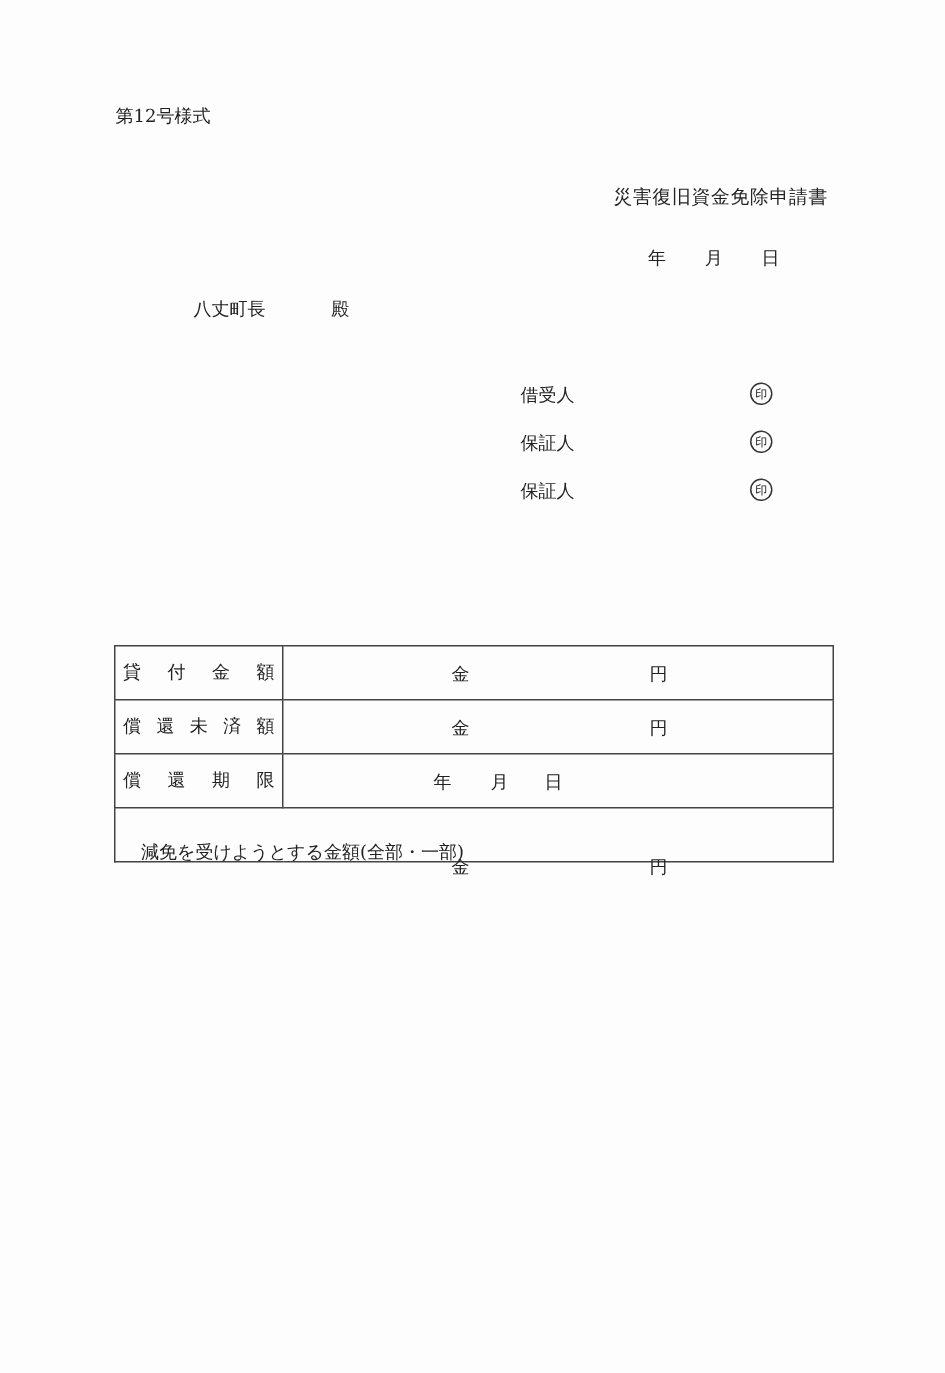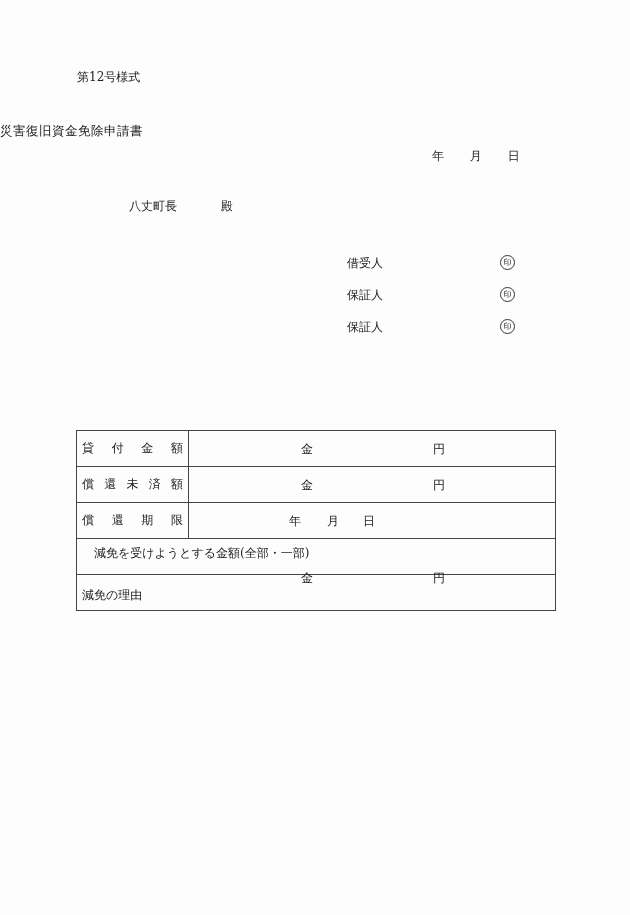--- a/index.html
+++ b/index.html
@@ -1,41 +1,41 @@
 <!DOCTYPE html>
 <html><head>
 <meta charset="utf-8">
 <style>
   html, body { margin:0; padding:0; }
   body { width:630px; height:915px; background:#fdfdfd; position:relative; overflow:hidden;
          font-family:"DejaVu Serif","Liberation Serif",serif; color:#222; font-size:12px; }
   .abs { position:absolute; white-space:nowrap; }
   .form-no { left:77px; top:69px; }
-  .title { left:0; width:552px; top:123px; text-align:left; font-size:12.5px; letter-spacing:0.5px; }
-  .date { left:432px; top:148px; }
+  .title { left:0; width:552px; top:123px; text-align:right; font-size:12.5px; letter-spacing:0.5px; }
+  .date { left:432px; top:164px; }
   .date span { display:inline-block; }
   .addressee { left:101px; top:198px;margin-left:28px; }
   .addressee .dono { margin-left:40px; }
   .party { left:347px; }
   .seal { position:absolute; left:500px; width:13px; height:13px; border:1px solid #333; border-radius:50%;
           font-size:8px; line-height:13px; text-align:center; }
   .body-text { left:77px; top:374px; line-height:20px; white-space:normal; width:480px; }
   .body-text .p1 { text-indent:12px; display:block; }
   table.form { position:absolute; left:76px; top:430px; width:480px; border-collapse:collapse; }
   table.form td { border:1px solid #444; padding:0; height:35px; vertical-align:middle; }
   td.label { width:111px; }
   td.label span { display:flex; justify-content:space-between; padding:0 5px; }
   td.value { position:relative; }
   .kin { position:absolute; left:112px; top:10px; }
   .en { position:absolute; left:244px; top:10px; }
   .d-y { position:absolute; left:100px; top:10px; }
   .d-m { position:absolute; left:138px; top:10px; }
   .d-d { position:absolute; left:174px; top:10px; }
   td.exempt { height:56px; position:relative; }
-  .exempt-label { position:absolute; left:17px; top:6px; }
+  .exempt-label { position:absolute; left:17px; top:21px; }
   .exempt-kin { position:absolute; left:224px; top:31px; }
   .exempt-en { position:absolute; left:356px; top:31px; }
   td.reason { height:98px; vertical-align:top; }
   .reason-label { display:block; padding:6px 0 0 5px; }
 </style>
 </head>
 <body>
 
 <div class="abs form-no">第12号様式</div>
 <div class="abs title">災害復旧資金免除申請書</div>
@@ -107,19 +107,14 @@
       <span class="d-d">日</span>
     </td>
   </tr>
   <tr>
     <td class="exempt" colspan="2">
       <span class="exempt-label">減免を受けようとする金額(全部・一部)</span>
       <span class="exempt-kin">金</span>
       <span class="exempt-en">円</span>
     </td>
   </tr>
-  <tr>
-    <td class="reason" colspan="2">
-      <span class="reason-label">減免の理由</span>
-    </td>
-  </tr>
 </tbody>
   </table>
 
 </body></html>

